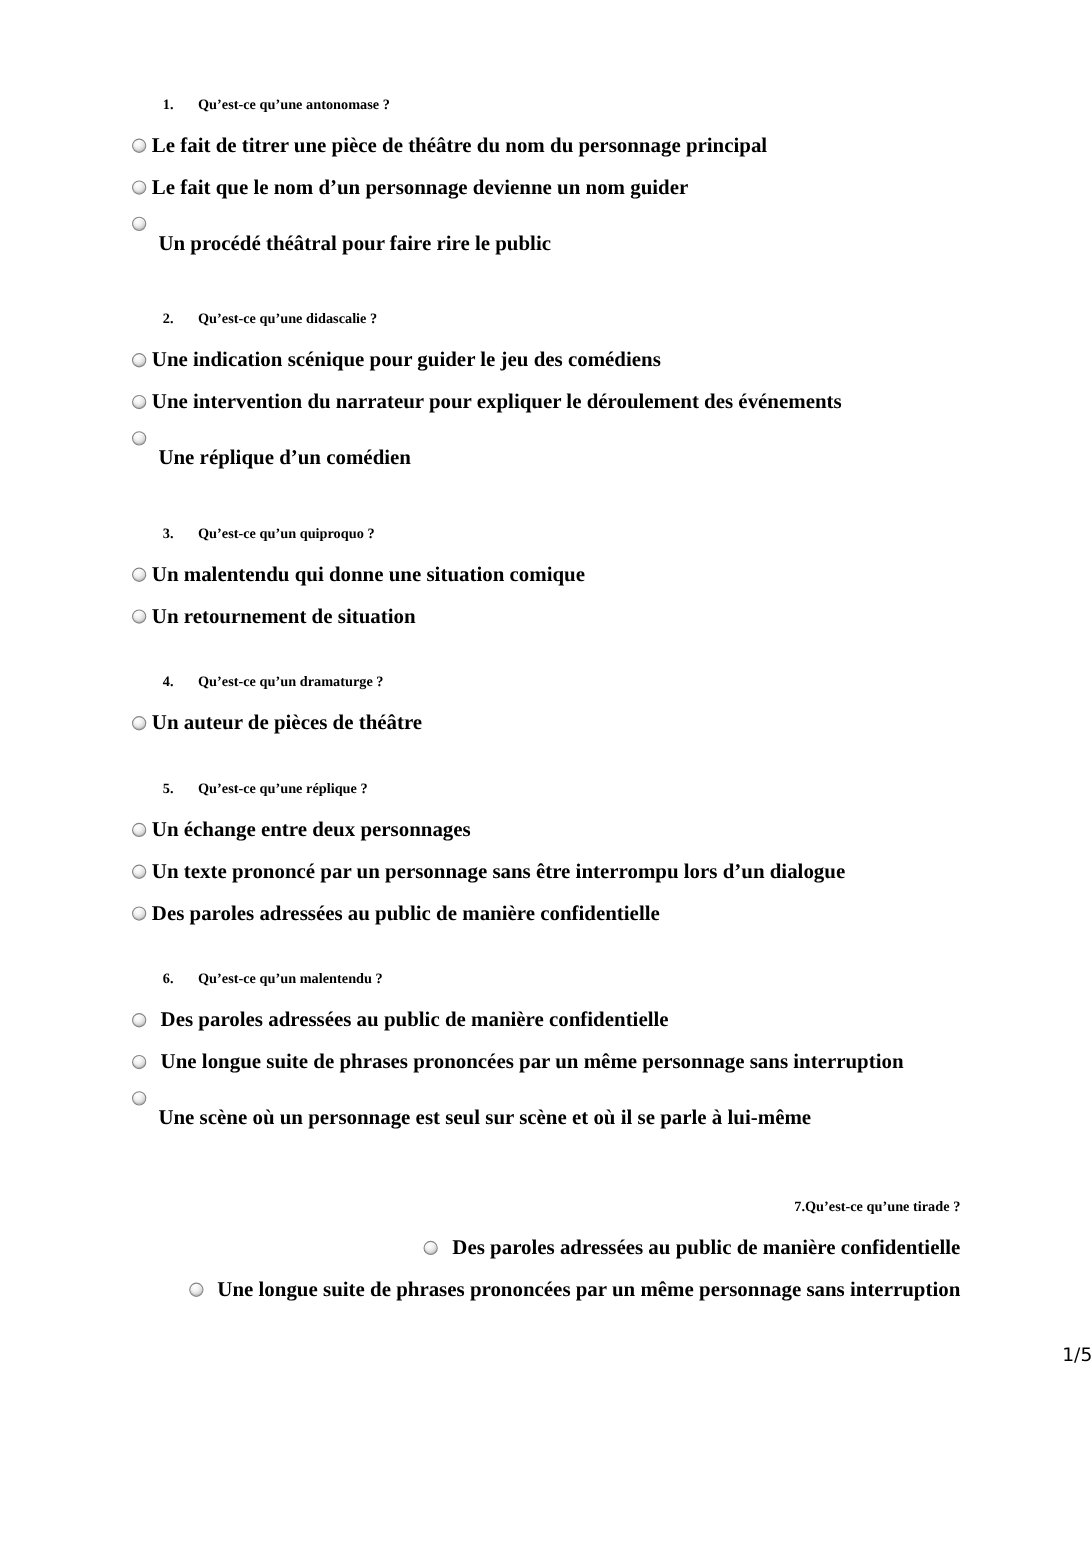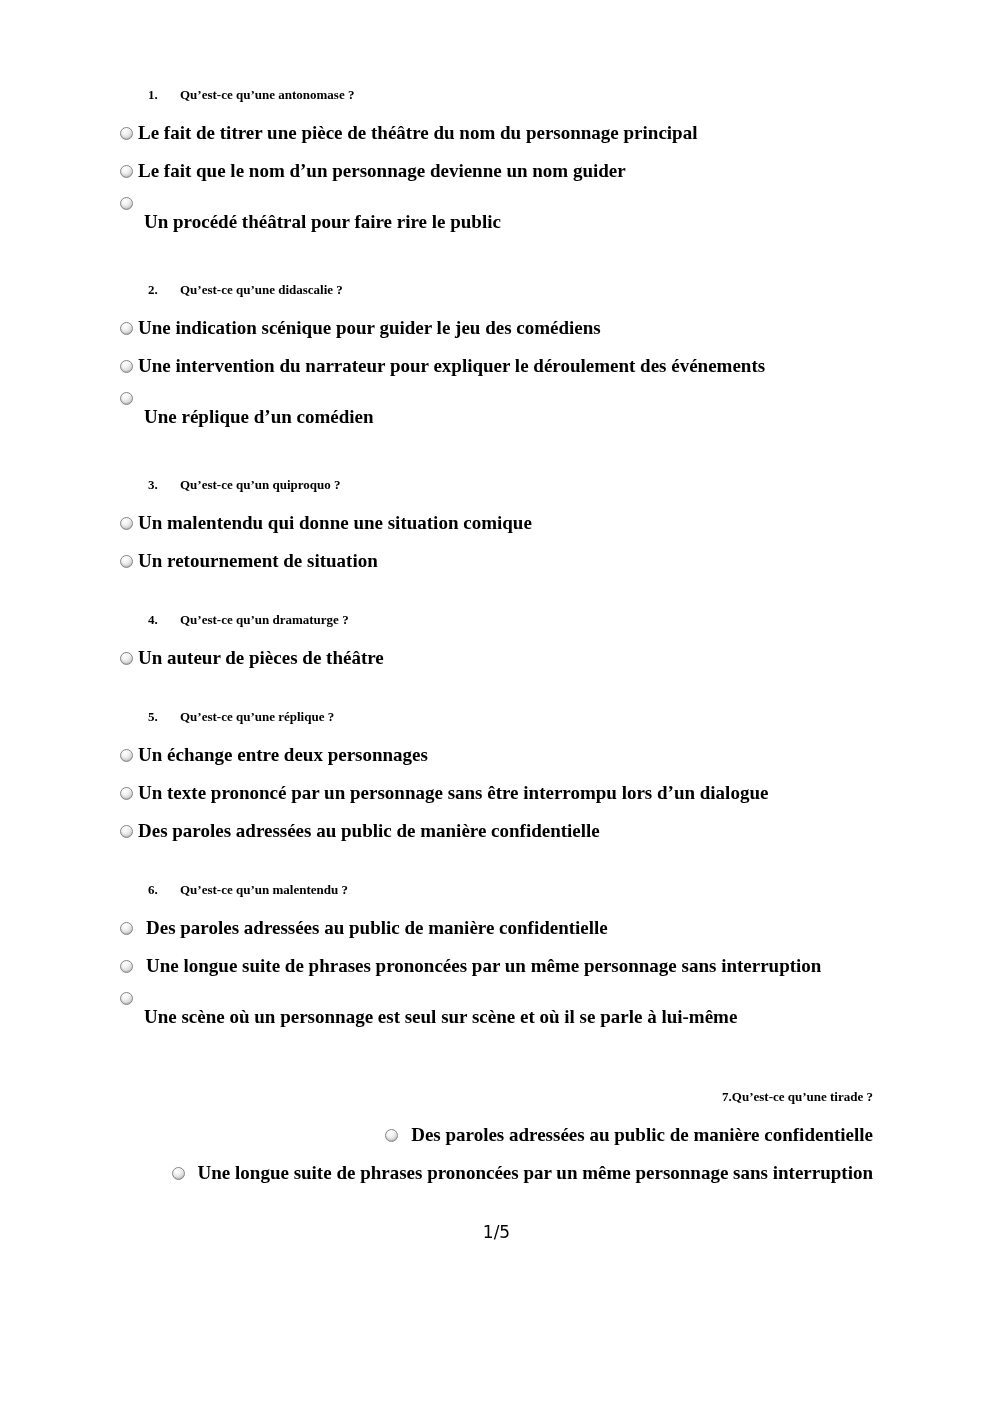--- a/index.html
+++ b/index.html
@@ -63,21 +63,21 @@
   .option.wrapped .opt-label {
     display: block;
     margin-left: 24px;
     margin-top: 2px;
     line-height: 19px;
   }
 
   .footer {
     margin-top: 27px;
     width: 993px;
-    text-align: center;
+    text-align: right;
     font-family: "DejaVu Sans", sans-serif;
     font-size: 17px;
     line-height: 26px;
   }
 </style>
 </head>
 <body>
 
 <div class="page">
   <div>

